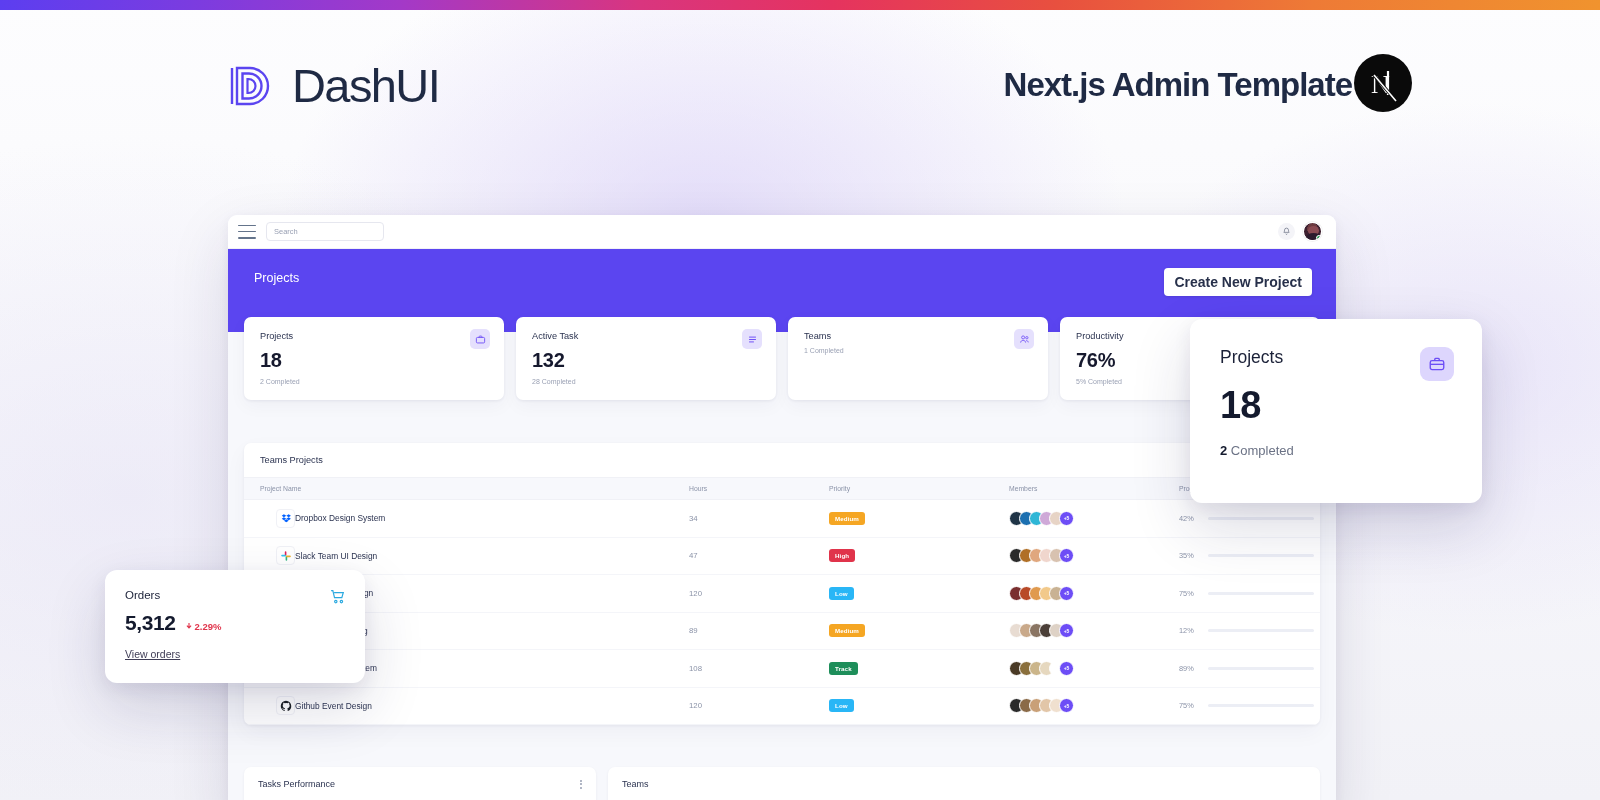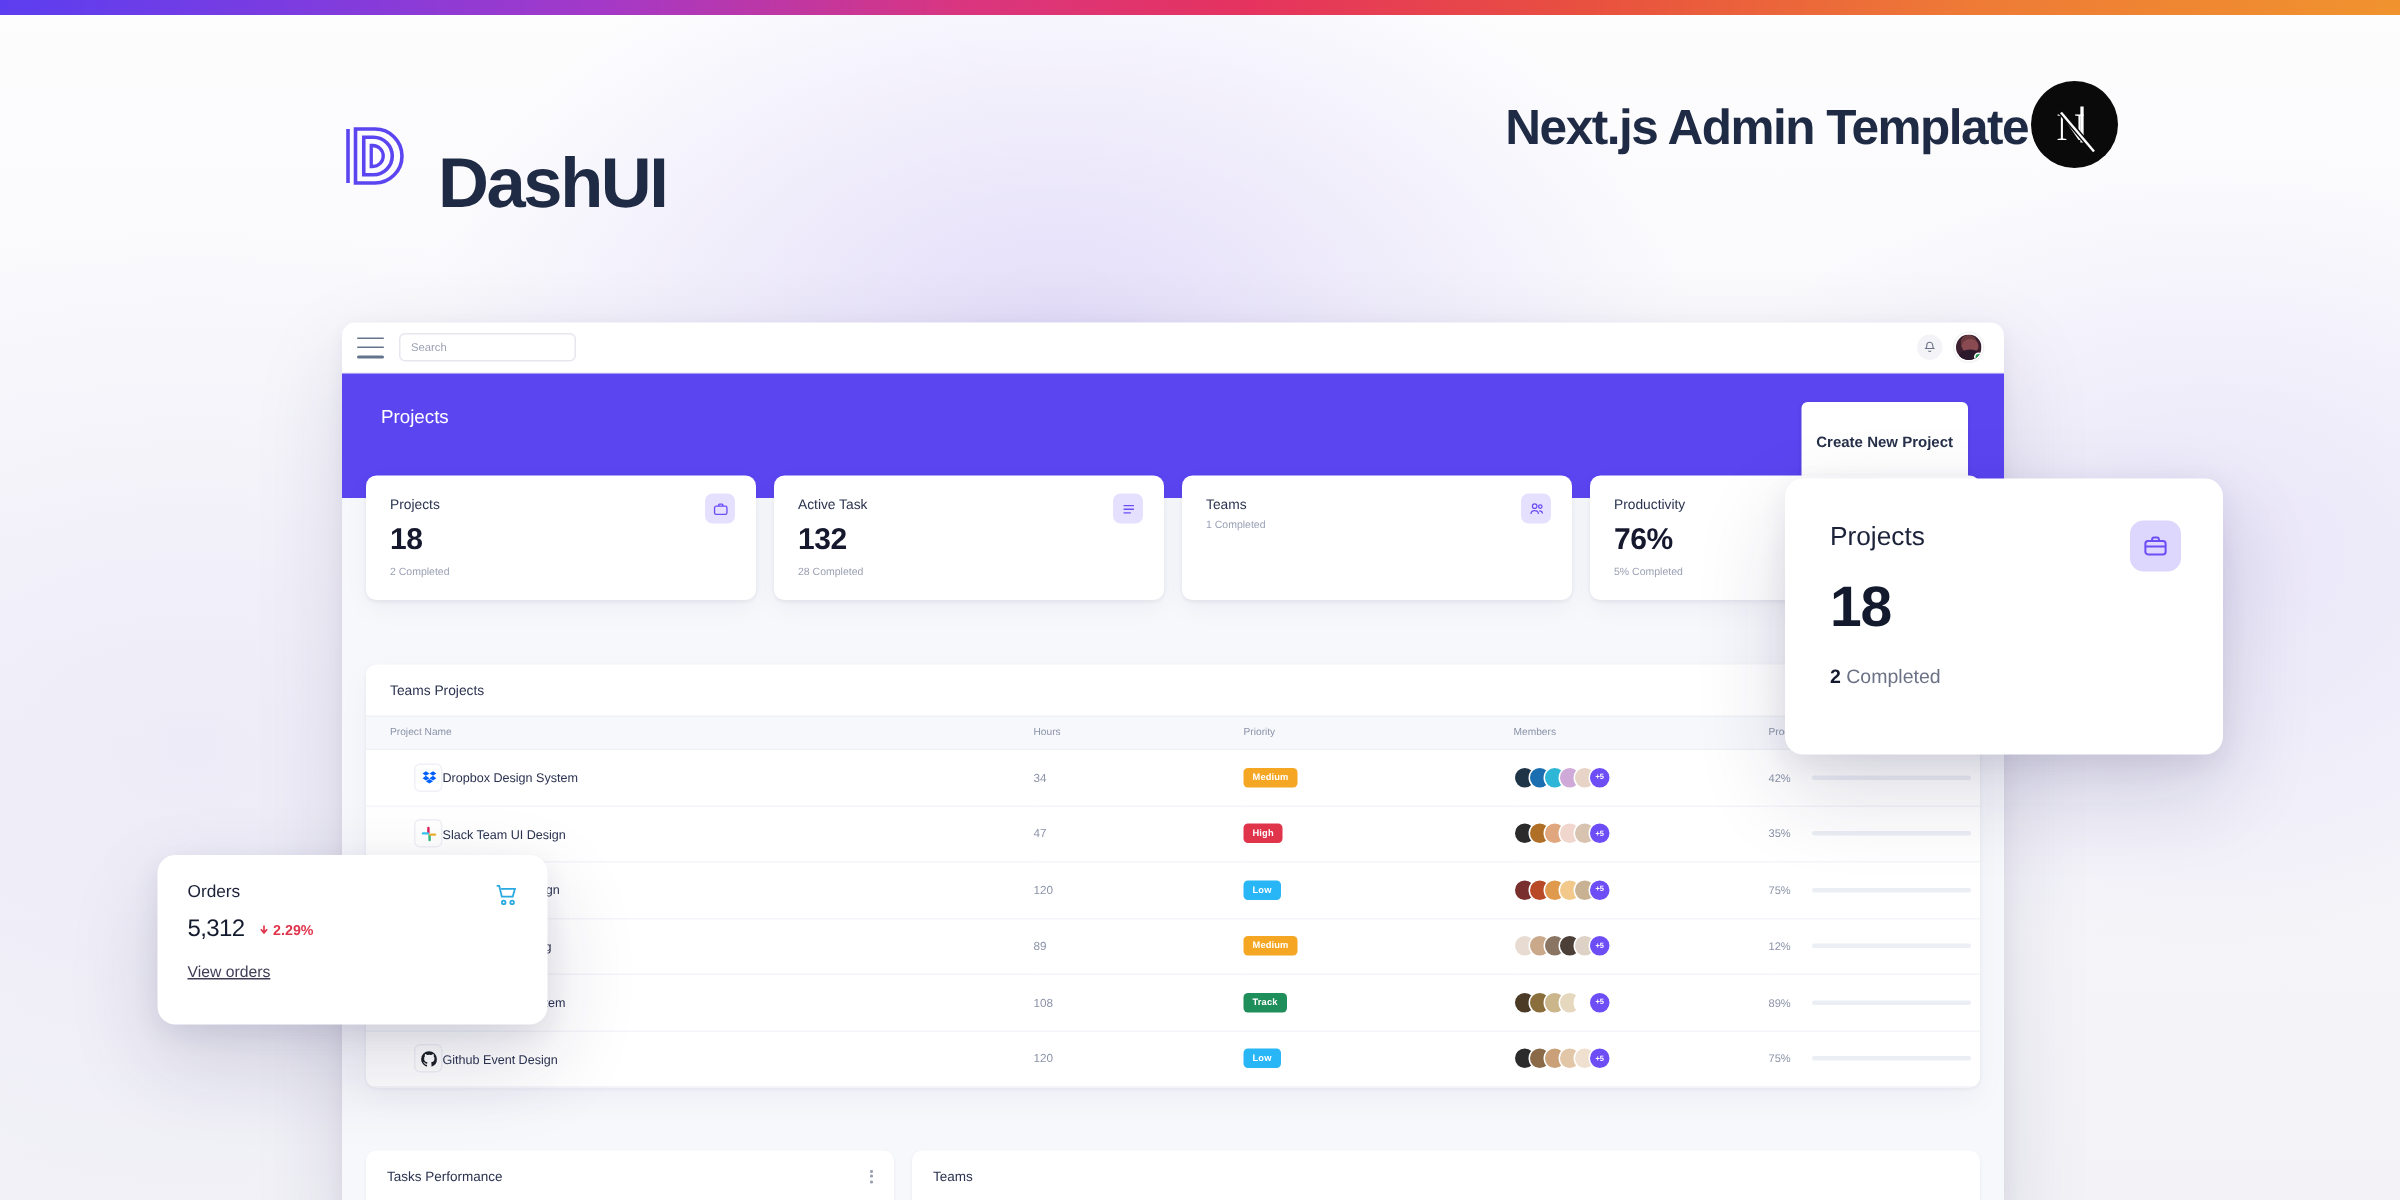--- a/index.html
+++ b/index.html
@@ -34,23 +34,22 @@
   .page-header {
     position: absolute; top: 58px; left: 0;
     width: 1600px; height: 80px;
   }
   .brand {
     position: absolute; left: 228px; top: 0;
     display: flex; align-items: center; gap: 16px;
   }
   .brand-mark { width: 48px; height: 48px; }
   .brand-text {
-    font-size: 47px; font-weight: bold; letter-spacing: -1.6px;
+    font-size: 47px; font-weight: normal; letter-spacing: -1.6px;
     color: #1f2a44;
-    margin-top: 36px;
   }
   .tagline {
     position: absolute; right: 248px; top: 8px;
     font-size: 33px; font-weight: bold; letter-spacing: -1px;
     color: #1f2a44;
   }
   .next-badge {
     position: absolute; right: 188px; top: -4px;
     width: 58px; height: 58px; border-radius: 50%;
     background: #0a0a0a;
@@ -119,22 +118,22 @@
 
   
   .hero {
     background: #5b45f0; height: 83px; position: relative;
     padding: 22px 26px 0 26px;
   }
   .hero-title { font-size: 12.5px; color: #fff; font-weight: 400; }
   .create-btn {
     position: absolute; right: 24px; top: 19px;
     background: #fff; color: #27304a;
-    font-size: 10px; font-weight: bold;
-    padding: 22px 10px; border-radius: 4px;
+    font-size: 14px; font-weight: bold;
+    padding: 6px 10px; border-radius: 4px;
     border: none; cursor: pointer;
     box-shadow: 0 1px 3px rgba(20,18,60,0.14);
     font-family: "Liberation Sans", sans-serif;
   }
 
   
   .stats-row {
     position: absolute; left: 16px; top: 102px;
     width: 1076px;
     display: flex; gap: 12px;
@@ -269,21 +268,21 @@
     width: 34px; height: 34px; border-radius: 9px;
     background: #ddd6fd;
     display: flex; align-items: center; justify-content: center;
   }
   .float-orders {
     left: 105px; top: 570px; width: 260px; height: 113px;
     padding: 19px 20px;
   }
   .fo-label { font-size: 11.5px; color: #1b2138; }
   .fo-line { display: flex; align-items: baseline; gap: 9px; margin-top: 10px; }
-  .fo-value { font-size: 16px; font-weight: normal; color: #141a2e; letter-spacing: -0.4px; }
+  .fo-value { font-size: 21px; font-weight: bold; color: #141a2e; letter-spacing: -0.4px; }
   .fo-delta { font-size: 9.5px; font-weight: bold; color: #e0344b; display: flex; align-items: center; gap: 2px; }
   .fo-link {
     margin-top: 13px; font-size: 10.5px; color: #3f3d56;
     text-decoration: underline; cursor: pointer; display: inline-block;
   }
   .fo-icon { position: absolute; right: 19px; top: 18px; cursor: pointer; }
 </style>
 </head>
 <body>
 

